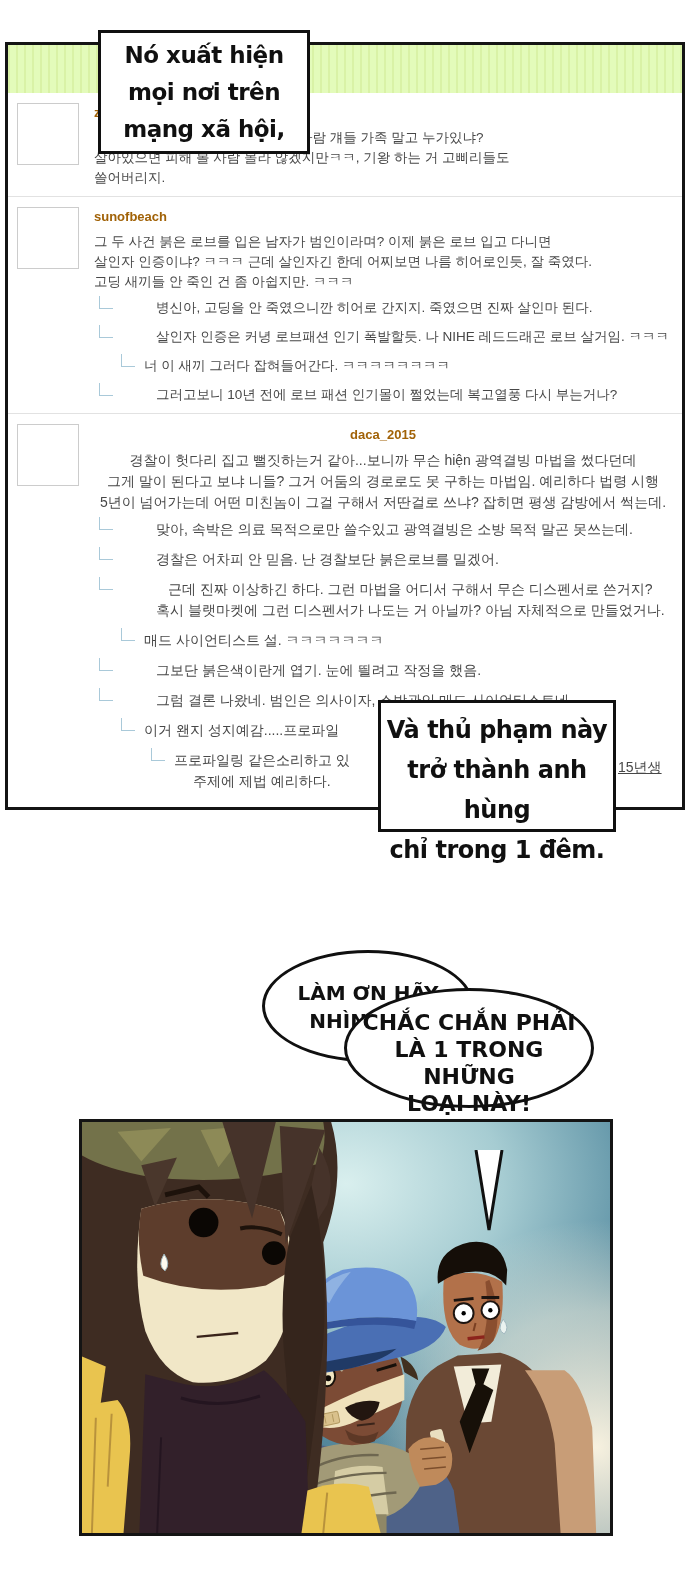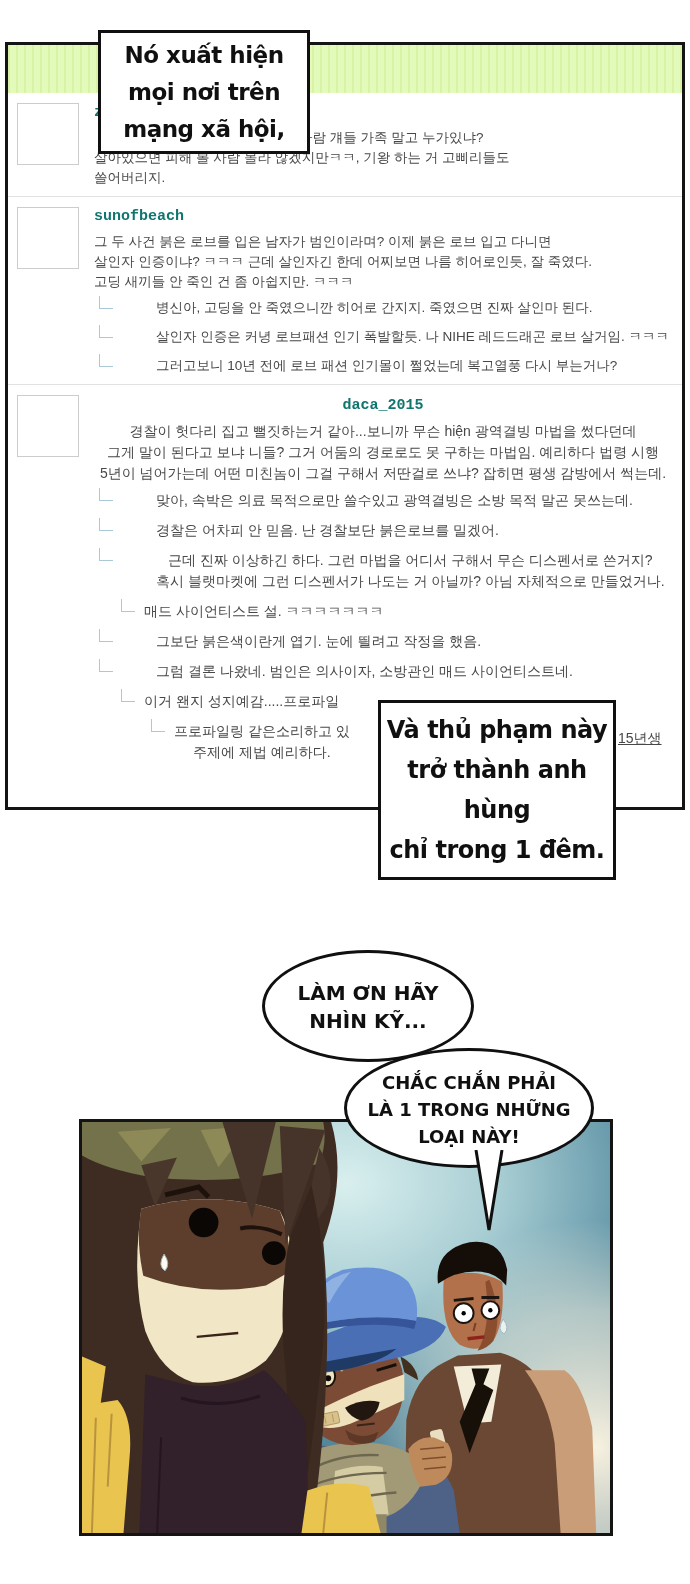--- a/index.html
+++ b/index.html
@@ -8,45 +8,45 @@
 
   
   .forum{position:absolute;left:5px;top:42px;width:680px;height:768px;background:#ffffff;
          border:3px solid #141414;box-sizing:border-box;overflow:hidden;}
   .forum-header{height:48px;
          background:repeating-linear-gradient(90deg,#d9f2a6 0 2px,#e3fbba 2px 8px);}
   .comment{display:flex;padding:10px 10px 8px 9px;border-bottom:1px solid #e2e2e2;}
   .comment:last-child{border-bottom:none;}
   .avatar{width:60px;height:60px;border:1px solid #cccccc;background:#ffffff;flex:none;}
   .cbody{margin-left:15px;width:578px;color:#474747;font-size:13.5px;line-height:20px;}
-  .uname{font-weight:bold;color:#0f766e;font-size:15px;margin-bottom:5px;cursor:pointer;font-family:Liberation Mono, monospace;}
+  .uname{font-weight:bold;color:#a16207;font-size:13px;margin-bottom:5px;cursor:pointer;}
   .c3 .cbody{font-size:14px;line-height:21px;text-align:center;}
   .c1-line1{padding-left:205px;}
   .reply{display:flex;margin-top:9px;}
   .reply.first{margin-top:6px;}
   .elbow{flex:none;width:13px;height:12px;border-left:1px solid #a9c9d9;
          border-bottom:1px solid #a9c9d9;margin:-2px 9px 0 0;}
   .lv1{padding-left:5px;gap:34px;} .lv2{padding-left:27px;} .lv3{padding-left:57px;}
   .rlines{position:relative;}
   .frag-right{position:absolute;left:444px;top:7px;white-space:nowrap;text-decoration:underline;}
 
   
   .vbox{position:absolute;background:#ffffff;border:3px solid #101010;color:#101010;
         text-align:center;font-weight:bold;box-sizing:border-box;z-index:6;
         font-family:"DejaVu Sans","Liberation Sans",sans-serif;letter-spacing:-0.5px;}
   #vbox1{left:98px;top:30px;width:212px;height:124px;font-size:23px;line-height:37px;padding-top:4px;}
-  #vbox2{left:378px;top:700px;width:238px;height:180px;font-size:24px;line-height:40px;padding-top:7px;}
+  #vbox2{left:378px;top:700px;width:238px;height:132px;font-size:24px;line-height:40px;padding-top:7px;}
 
   
   .bubble{position:absolute;background:#ffffff;border:3px solid #101010;border-radius:50%;
           text-align:center;font-weight:bold;color:#101010;box-sizing:border-box;
           font-family:"DejaVu Sans","Liberation Sans",sans-serif;}
   #bubble1{left:262px;top:950px;width:212px;height:112px;font-size:20px;line-height:28px;
            padding-top:26px;z-index:3;}
-  #bubble2{left:344px;top:1048px;width:250px;height:120px;font-size:18px;line-height:27px;
+  #bubble2{left:344px;top:988px;width:250px;height:120px;font-size:22px;line-height:27px;
            padding-top:18px;z-index:4;}
   #tail2{position:absolute;left:468px;top:1150px;z-index:5;}
 
   
   #panel{position:absolute;left:79px;top:1119px;width:534px;height:417px;
          border:3px solid #141414;box-sizing:border-box;z-index:1;background:#6b97a8;overflow:hidden;}
   #panel svg{display:block;width:100%;height:100%;}
 </style>
 </head>
 <body>
@@ -77,20 +77,26 @@
         <div class="reply lv1 first">
           <span class="elbow"></span>
           <div class="rlines">
               <div>병신아, 고딩을 안 죽였으니깐 히어로 간지지. 죽였으면 진짜 살인마 된다.</div>
             </div>
         </div>
         <div class="reply lv1">
           <span class="elbow"></span>
           <div class="rlines">
               <div>살인자 인증은 커녕 로브패션 인기 폭발할듯. 나 NIHE 레드드래곤 로브 살거임. ㅋㅋㅋ</div>
+            </div>
+        </div>
+        <div class="reply lv2">
+          <span class="elbow"></span>
+          <div class="rlines">
+              <div>너 이 새끼 그러다 잡혀들어간다. ㅋㅋㅋㅋㅋㅋㅋㅋ</div>
             </div>
         </div>
         <div class="reply lv1">
           <span class="elbow"></span>
           <div class="rlines">
               <div>그러고보니 10년 전에 로브 패션 인기몰이 쩔었는데 복고열풍 다시 부는거나?</div>
             </div>
         </div>
       </div>
     </div>

